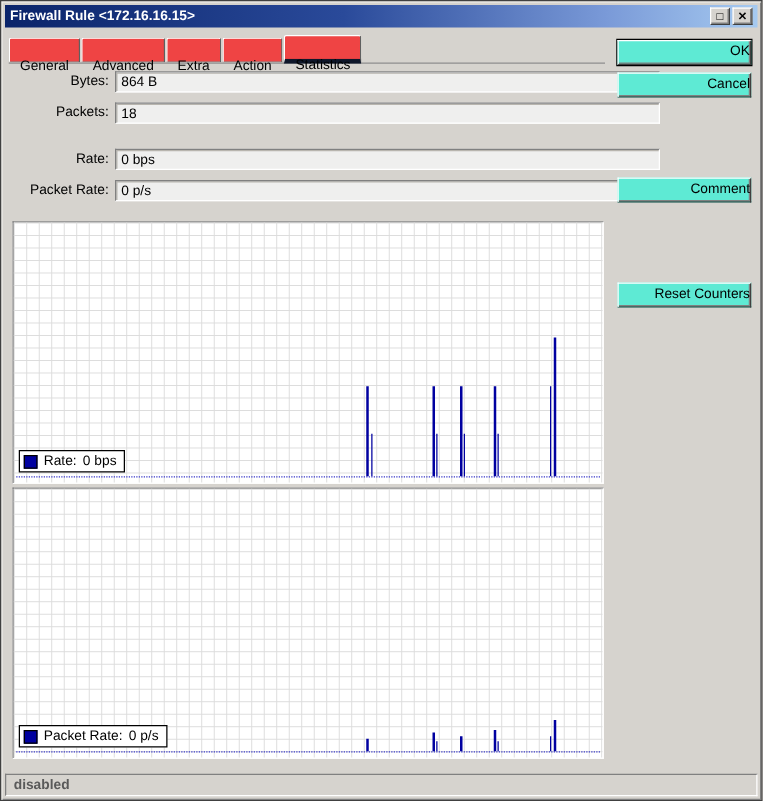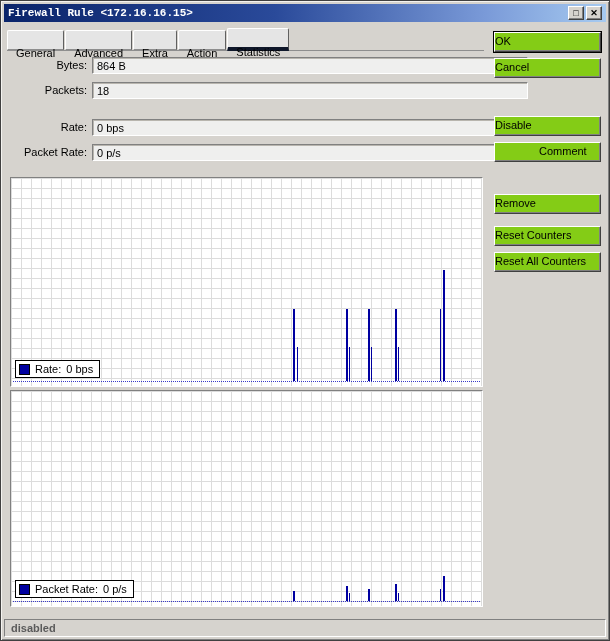--- a/index.html
+++ b/index.html
@@ -20,39 +20,39 @@
     box-shadow: inset 1px 1px 0 #f4f3f0, inset -1px -1px 0 #808080;
   }
   
   .titlebar {
     position:absolute; left:3px; top:3px; right:3px; height:18px;
     background:linear-gradient(90deg,#0a246a 0%,#2a4a9a 45%,#7a9ad8 80%,#a6caf0 100%);
     color:#fff; font-weight:bold;
     display:flex; align-items:center;
     padding:0 4px;
   }
-  .titlebar .title { flex:1; white-space:nowrap; overflow:hidden;font-family:Liberation Mono, monospace; }
+  .titlebar .title { flex:1; white-space:nowrap; overflow:hidden; }
   .tb-btn {
     width:16px; height:14px; margin-left:2px;
     background:#d6d3ce; color:#000;
     border:1px solid; border-color:#fff #404040 #404040 #fff;
     box-shadow: inset -1px -1px 0 #808080;
     display:flex; align-items:center; justify-content:center;
     font-size:9px; line-height:1; cursor:default;
   }
   
   .tabstrip {
     position:absolute; left:6px; top:31px; width:477px; height:19px;
     display:flex; align-items:flex-end;
     border-bottom:1px solid #8e8e8e;
   }
   .tab {
     padding:16px 8px 2px 8px;
     margin-right:1px;
-    background:#e5e5e5;
+    background:#ef4444;
     border:1px solid; border-color:#fff #606060 #8e8e8e #fff;
     border-radius:2px 2px 0 0;
     height:16px; line-height:12px;
     cursor:default;
   }
   .tab.active {
     height:19px; line-height:15px;
     border-bottom:4px solid #0f172a;
     margin-bottom:-1px;
     font-weight:normal;
@@ -100,24 +100,24 @@
     position:absolute; left:4px; bottom:8px;
     background:#fff; border:1px solid #000;
     display:flex; align-items:center; gap:5px;
     padding:2px 6px 2px 3px;
     white-space:nowrap;
   }
   .legend-swatch { width:11px; height:11px; background:#0000a0; border:1px solid #000; }
   
   .btn {
     position:absolute; left:493px; width:107px; height:20px;
-    background:#84cc16;
+    background:#5eead4;
     border:1px solid; border-color:#fff #404040 #404040 #fff;
     box-shadow: inset -1px -1px 0 #808080;
-    text-align:left; line-height:17px;
+    text-align:right; line-height:17px;
     cursor:default;
   }
   .btn.default { box-shadow: inset -1px -1px 0 #808080, 0 0 0 1px #000; }
   
   .statusbar {
     position:absolute; left:3px; right:3px; bottom:3px; height:18px;
     border:1px solid; border-color:#808080 #fff #fff #808080;
     padding:2px 6px 0 6px;
     color:#5a5a5a;
     font-weight:bold;
@@ -200,23 +200,20 @@
       </div>
     <div class="legend">
       <span class="legend-swatch"></span>
       <span>Packet Rate:</span>
       <span>0 p/s</span>
     </div>
   </div>
 
   <div class="btn default" style="top:31px;">OK</div>
   <div class="btn" style="top:57px;">Cancel</div>
-  <div class="btn" style="top:115px;">Disable</div>
   <div class="btn" style="top:141px;padding-left:44px;">Comment</div>
-  <div class="btn" style="top:193px;">Remove</div>
   <div class="btn" style="top:225px;">Reset Counters</div>
-  <div class="btn" style="top:251px;">Reset All Counters</div>
 
   <div class="statusbar">
     <span>disabled</span>
   </div>
 
 </div>
 
 </body></html>

